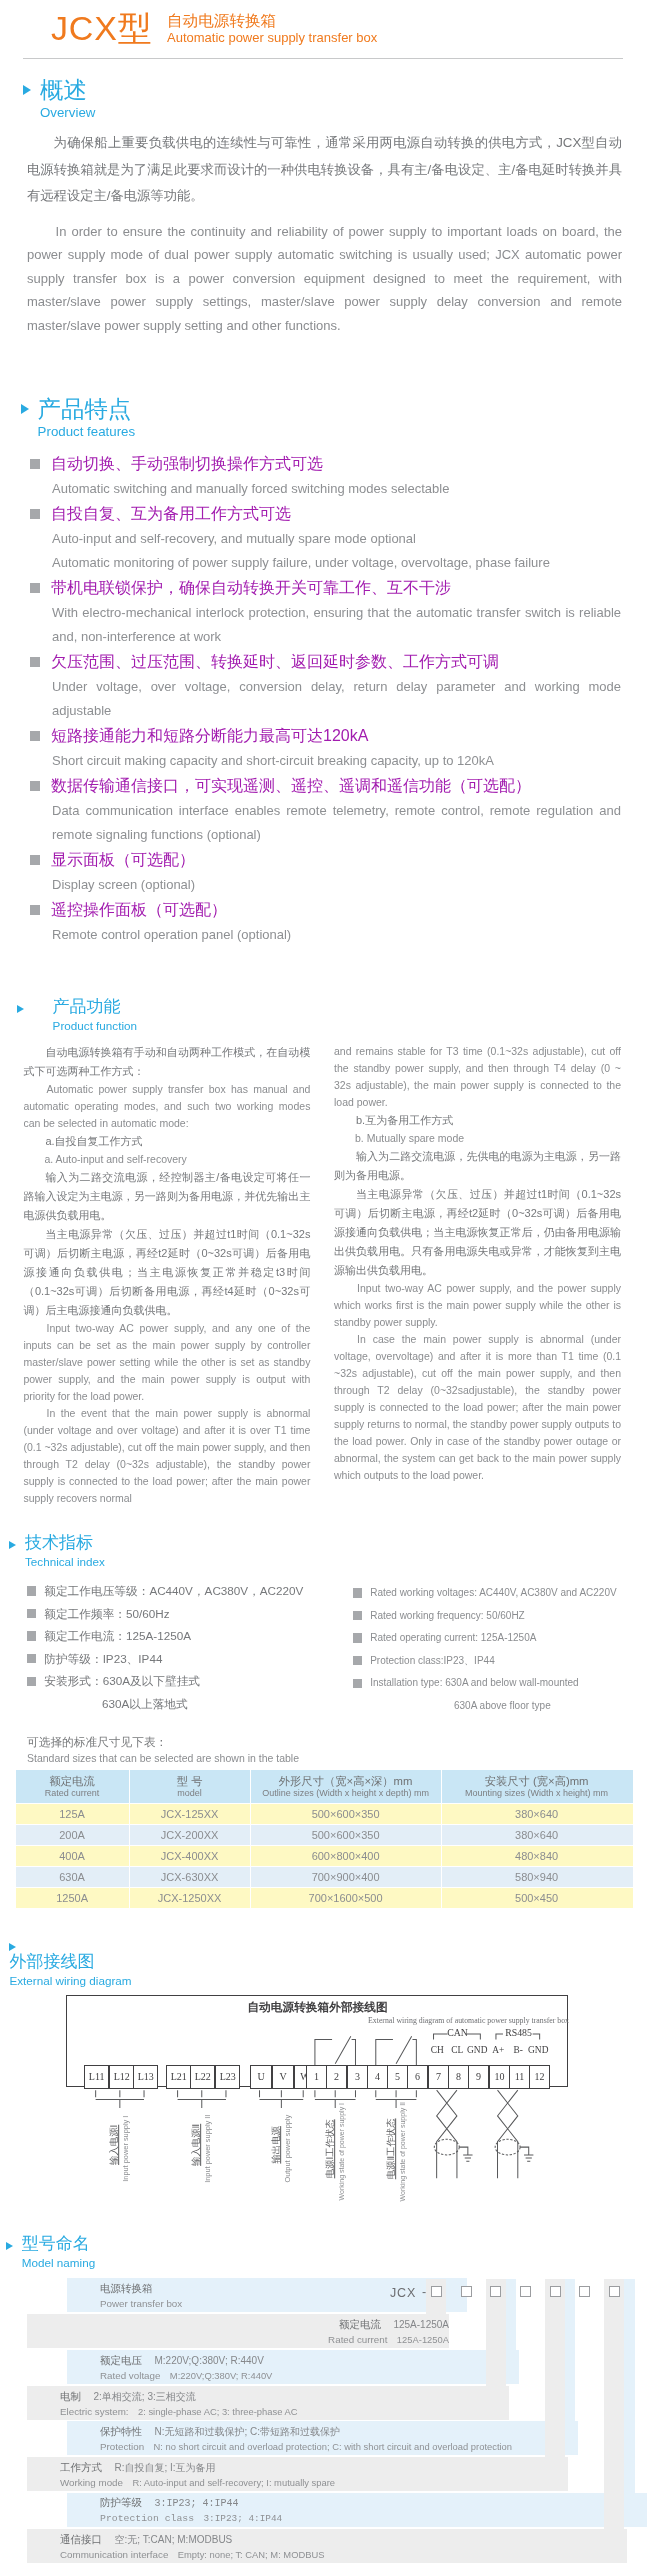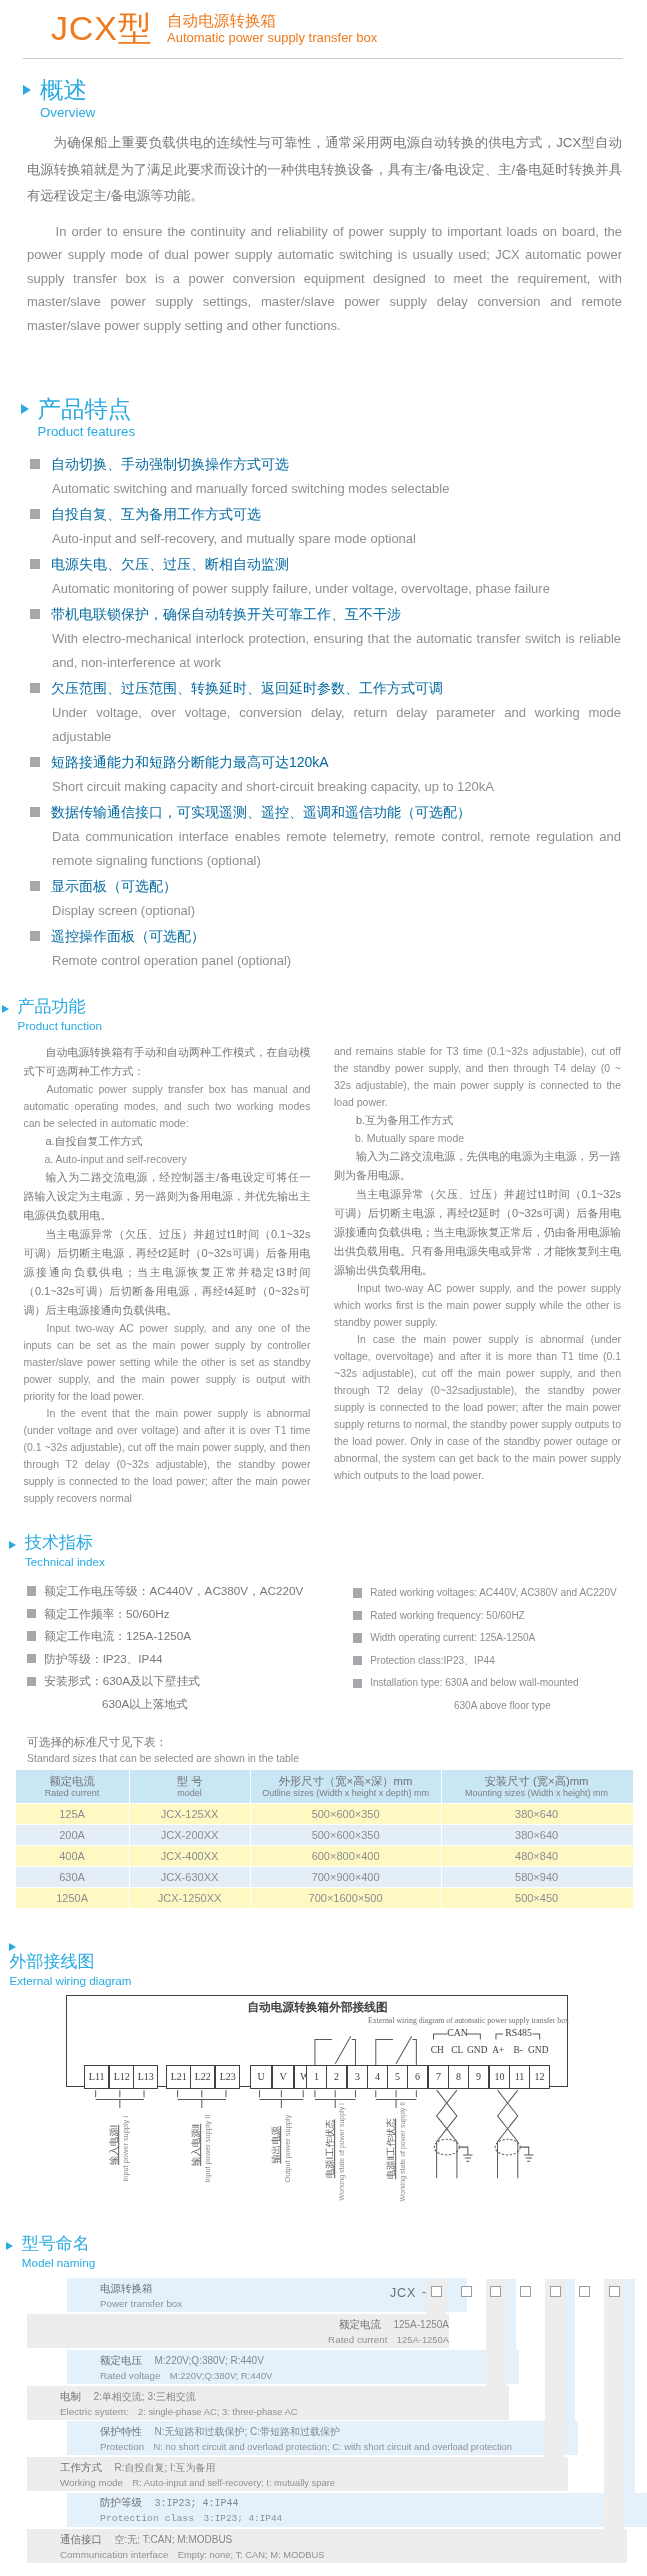--- a/index.html
+++ b/index.html
@@ -19,21 +19,21 @@
   .sec-title{color:#29aae1;font-weight:500;}
   .sec-sub{color:#29aae1;}
   .big .sec-title{font-size:23.4px;line-height:28px;}
   .big .sec-sub{font-size:13.3px;line-height:17px;}
   .sml .sec-title{font-size:17px;line-height:22px;}
   .sml .sec-sub{font-size:11.7px;line-height:15.6px;}
   
   .p-zh{font-size:13.3px;line-height:26.5px;color:#76787b;text-align:justify;text-indent:2em;}
   .p-en{font-size:13px;line-height:23.4px;color:#8b8d90;text-align:justify;text-indent:2.2em;}
   
-  .feat-zh{position:relative;font-size:14px;line-height:26px;color:#0369a1;padding-left:21px;}
+  .feat-zh{position:relative;font-size:16px;line-height:26px;color:#a21caf;padding-left:21px;}
   .sq{position:absolute;left:0;top:7.8px;width:10px;height:10px;background:#a6a8ab;}
   .sq2{display:inline-block;width:9.4px;height:9.4px;background:#a6a8ab;margin-right:7.8px;flex:0 0 9.4px;margin-top:6.2px;}
   .feat-en{font-size:13px;line-height:24px;color:#8e9093;padding-left:22px;text-align:justify;}
   
   .col{position:absolute;top:1043px;}
   .f-zh{font-size:11px;line-height:19px;color:#76787b;text-align:justify;text-indent:2em;}
   .f-en{font-size:10.5px;line-height:17px;color:#8b8d90;text-align:justify;text-indent:2.2em;}
   .f-item{text-indent:2em;text-align:left;}
   
   .tech-item{display:flex;font-size:11.7px;line-height:22.6px;color:#76787b;}
@@ -108,37 +108,36 @@
   <div>
     <div class="sec-title">产品特点</div>
     <div class="sec-sub">Product features</div>
   </div>
 </div>
 <div class="abs" style="left:30px;top:451px;width:591px;">
   <div class="feat-zh"><span class="sq"></span><span>自动切换、手动强制切换操作方式可选</span></div>
   <div class="feat-en">Automatic switching and manually forced switching modes selectable</div>
   <div class="feat-zh"><span class="sq"></span><span>自投自复、互为备用工作方式可选</span></div>
   <div class="feat-en">Auto-input and self-recovery, and mutually spare mode optional</div>
-  <div class="feat-zh"><span class="sq"></span><span>电源失电、欠压、过压、断相自动监测</span></div>
   <div class="feat-en">Automatic monitoring of power supply failure, under voltage, overvoltage, phase failure</div>
   <div class="feat-zh"><span class="sq"></span><span>带机电联锁保护，确保自动转换开关可靠工作、互不干涉</span></div>
   <div class="feat-en">With electro-mechanical interlock protection, ensuring that the automatic transfer switch is reliable and, non-interference at work</div>
   <div class="feat-zh"><span class="sq"></span><span>欠压范围、过压范围、转换延时、返回延时参数、工作方式可调</span></div>
   <div class="feat-en">Under voltage, over voltage, conversion delay, return delay parameter and working mode adjustable</div>
   <div class="feat-zh"><span class="sq"></span><span>短路接通能力和短路分断能力最高可达120kA</span></div>
   <div class="feat-en">Short circuit making capacity and short-circuit breaking capacity, up to 120kA</div>
   <div class="feat-zh"><span class="sq"></span><span>数据传输通信接口，可实现遥测、遥控、遥调和遥信功能（可选配）</span></div>
   <div class="feat-en">Data communication interface enables remote telemetry, remote control, remote regulation and remote signaling functions (optional)</div>
   <div class="feat-zh"><span class="sq"></span><span>显示面板（可选配）</span></div>
   <div class="feat-en">Display screen (optional)</div>
   <div class="feat-zh"><span class="sq"></span><span>遥控操作面板（可选配）</span></div>
   <div class="feat-en">Remote control operation panel (optional)</div>
 </div>
 
-<div class="abs sec-head sml" style="left:2px;top:996px;">
+<div class="abs sec-head sml" style="left:17px;top:996px;gap:20px;">
   <span class="tri"></span>
   <div>
     <div class="sec-title">产品功能</div>
     <div class="sec-sub">Product function</div>
   </div>
 </div>
 <div class="col" style="left:23.4px;width:287px;">
   <div class="f-zh">自动电源转换箱有手动和自动两种工作模式，在自动模式下可选两种工作方式：</div>
   <div class="f-en">Automatic power supply transfer box has manual and automatic operating modes, and such two working modes can be selected in automatic mode:</div>
   <div class="f-zh f-item">a.自投自复工作方式</div>
@@ -192,21 +191,21 @@
   <div class="tech-item">
       <span class="sq2"></span>
       <span>Rated working voltages: AC440V, AC380V and AC220V</span>
     </div>
   <div class="tech-item">
       <span class="sq2"></span>
       <span>Rated working frequency: 50/60HZ</span>
     </div>
   <div class="tech-item">
       <span class="sq2"></span>
-      <span>Width operating current: 125A-1250A</span>
+      <span>Rated operating current: 125A-1250A</span>
     </div>
   <div class="tech-item">
       <span class="sq2"></span>
       <span>Protection class:IP23、IP44</span>
     </div>
   <div class="tech-item">
       <span class="sq2"></span>
       <span>Installation type: 630A and below wall-mounted</span>
     </div>
   <div class="tech-cont">630A above floor type</div>

